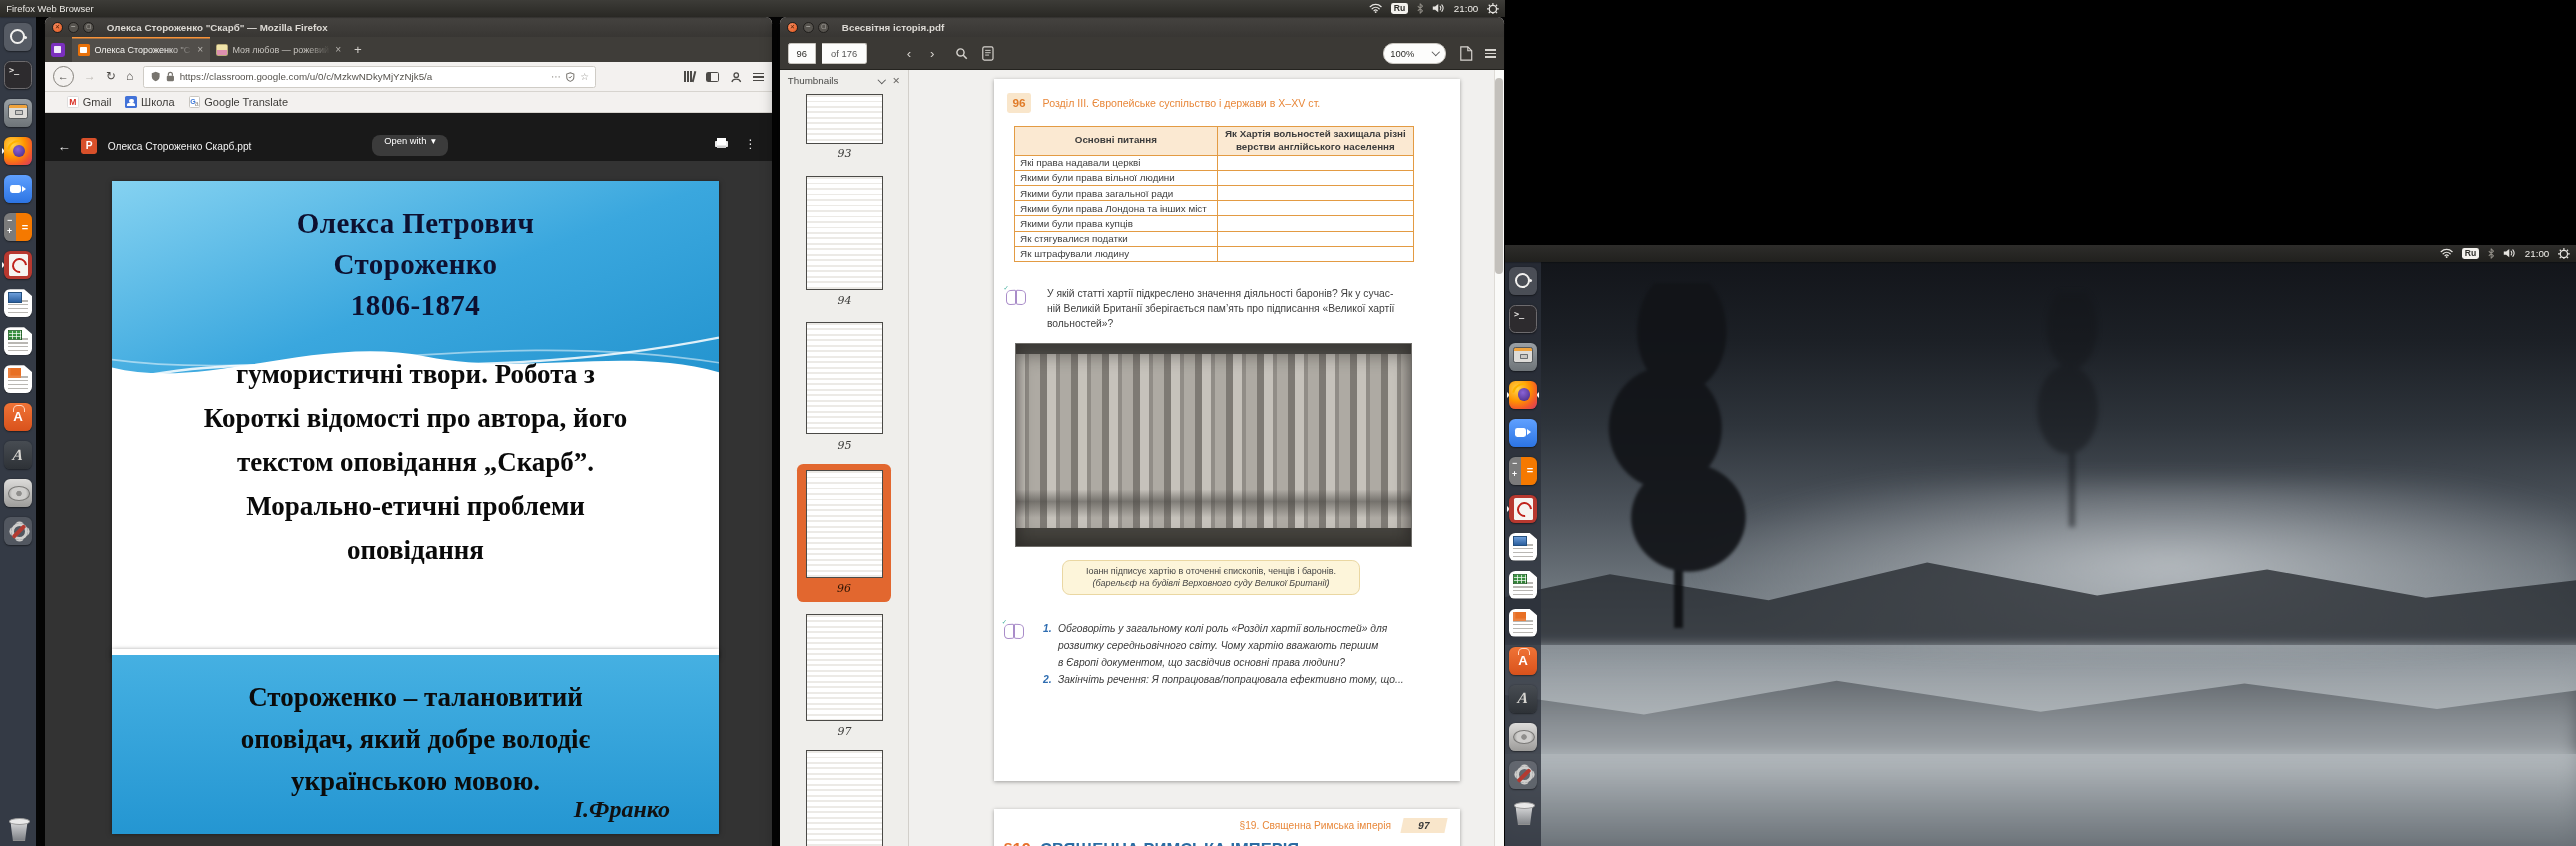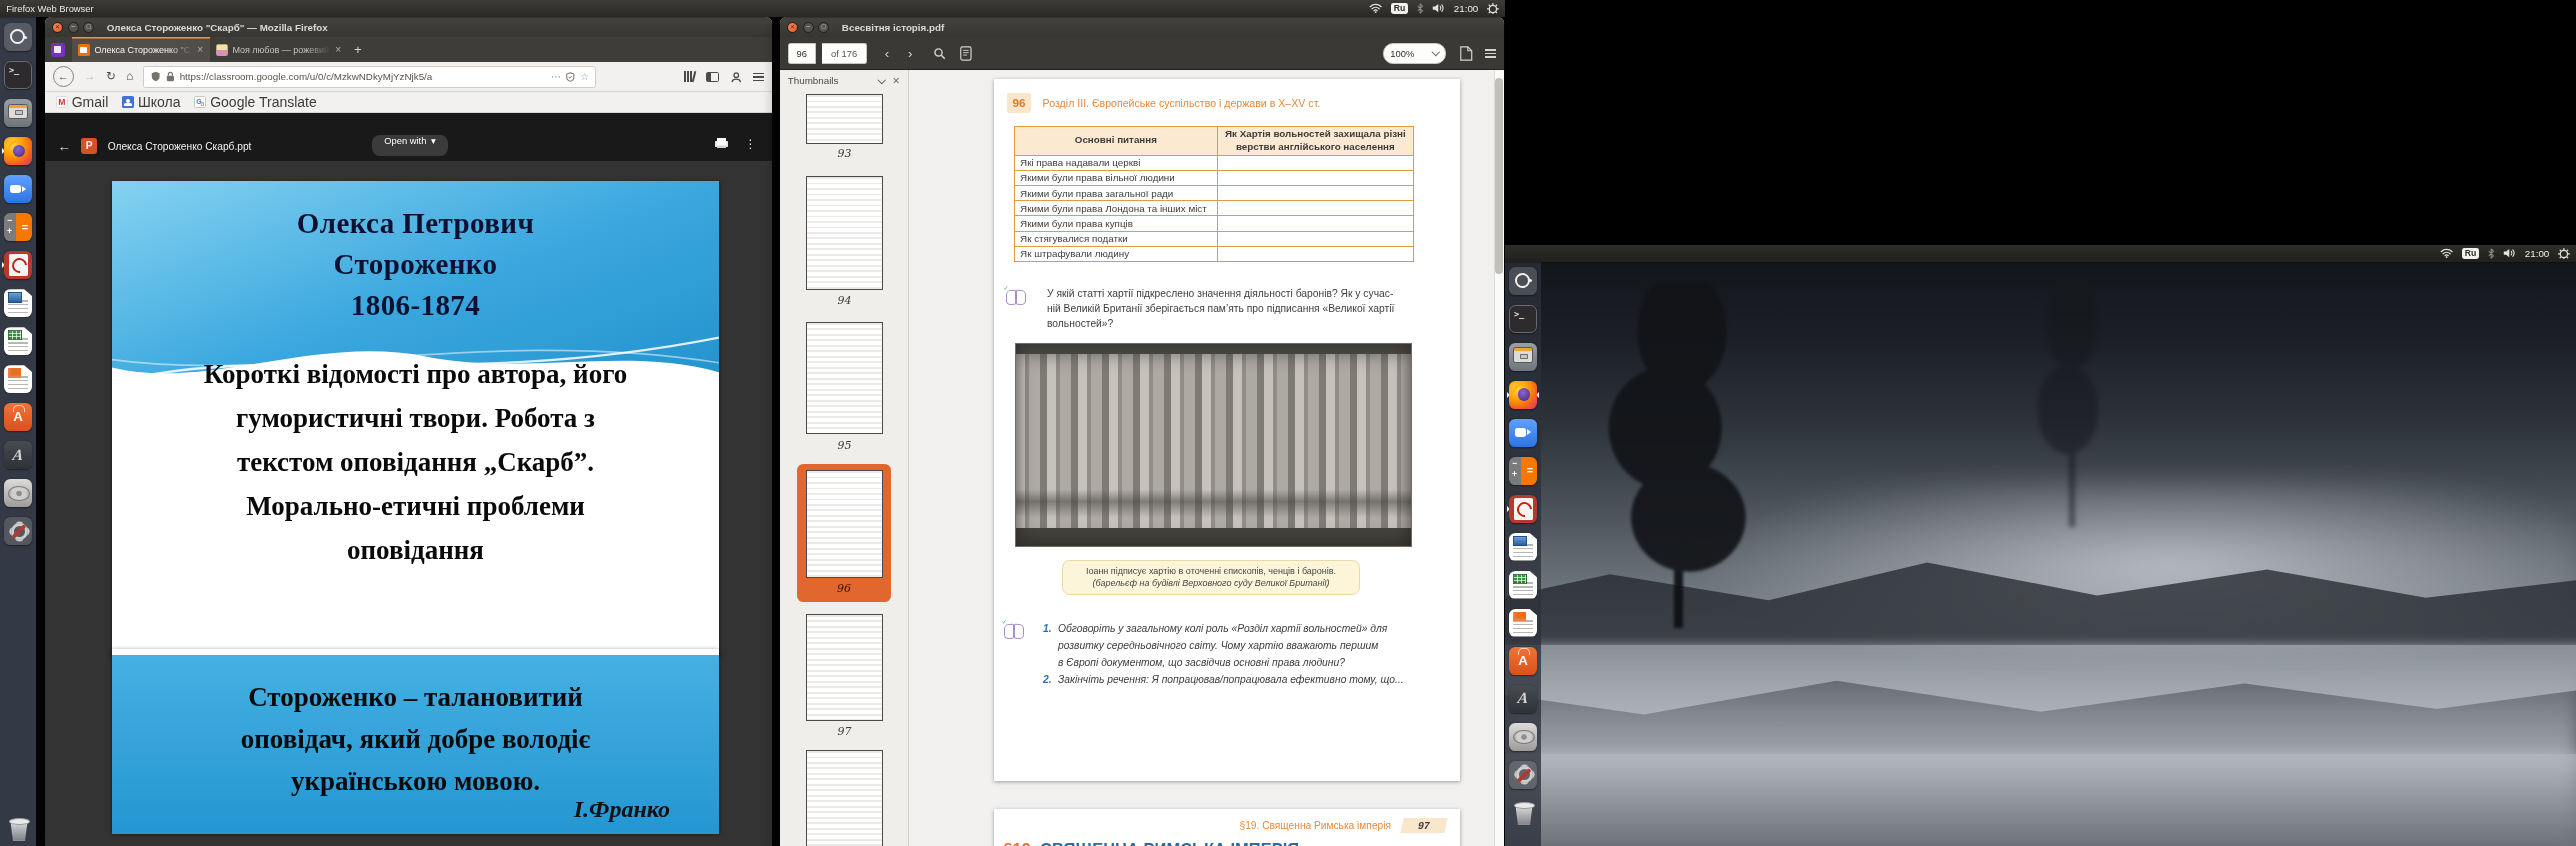--- a/index.html
+++ b/index.html
@@ -120,21 +120,21 @@
   .rgrp{margin-left:auto;display:flex;align-items:center;gap:11px}
   .ham{display:inline-block;width:11px}
   .ham i{display:block;height:1.6px;background:#4c4a47;margin:2px 0}
   .libico{position:relative;width:11.8px;height:11px}
   .libico i{position:absolute;top:0;bottom:0;width:1.6px;background:#4c4a47}
   .libico i:nth-child(1){left:0.8px}.libico i:nth-child(2){left:3.9px}.libico i:nth-child(3){left:7px}
   .libico i:nth-child(4){left:9.4px;transform:rotate(14deg)}
   .sbico{width:12.5px;height:10.2px;border:1.3px solid #4c4a47;border-radius:1.6px;position:relative}
   .sbico::after{content:"";position:absolute;left:0;top:0;bottom:0;width:3.9px;background:#4c4a47}
 
-  .bmbar{height:20.4px;background:#f3f1ef;border-bottom:0.8px solid #d7d4cf;display:flex;align-items:center;gap:14px;padding:0 11px;font-size:14px;color:#3e3c39}
+  .bmbar{height:20.4px;background:#f3f1ef;border-bottom:0.8px solid #d7d4cf;display:flex;align-items:center;gap:14px;padding:0 22px;font-size:11px;color:#3e3c39}
   .bm{display:flex;align-items:center;gap:3.9px}
   .bmico{width:11.8px;height:11.8px;border-radius:1.6px;flex:0 0 auto;position:relative}
   .ico-gmail{background:#fff;border:0.8px solid #ddd}
   .ico-gmail::after{content:"M";position:absolute;left:0;right:0;top:0px;text-align:center;color:#d93025;font:bold 8.6px "Liberation Sans",sans-serif}
   .ico-school{background:#4272d8}
   .ico-school::after{content:"";position:absolute;left:3.5px;top:2.4px;width:4.7px;height:4.7px;background:#fff;border-radius:50%}
   .ico-school::before{content:"";position:absolute;left:2px;bottom:1.6px;width:7.8px;height:3.1px;background:#fff;border-radius:1.6px 1.6px 0 0}
   .ico-gt{background:#fff;border:0.8px solid #c9c6c0}
   .ico-gt::after{content:"G";position:absolute;left:0.8px;top:0.8px;color:#3d79d8;font:bold 7px "Liberation Sans",sans-serif}
   .ico-gt::before{content:"a";position:absolute;right:0.8px;bottom:0;color:#8e8b85;font:7px "Liberation Sans",sans-serif}
@@ -161,21 +161,21 @@
     font:bold 27px/44px "Liberation Serif",serif;color:#0a0a0a}
   .slide2{top:488px;height:185px;background:linear-gradient(180deg,#fff 0,#fff 6.3px,#45b0e2 6.3px,#2496d2 100%)}
   .s2text{position:absolute;left:0;right:0;top:27px;text-align:center;
     font:bold 27px/42px "Liberation Serif",serif;color:#0b0b0b}
   .s2attr{position:absolute;right:49px;top:147px;font:bold italic 24px "Liberation Serif",serif;color:#111}
 
   
   .evwin{left:780px;width:724px}
   .evtool{height:33px;background:#3b3935;border-bottom:0.8px solid #24231f;display:flex;align-items:center;padding:0 7.8px;gap:6.3px;color:#d7d4cf}
   .pgbox{width:28px;height:21px;background:#fdfdfc;border:0.8px solid #c9c6c0;border-radius:2.4px 0 0 2.4px;color:#2e2d2a;font-size:9.4px;text-align:center;line-height:19.6px}
-  .ofbox{width:45px;height:21px;background:#fdfdfc;border:0.8px solid #c9c6c0;border-left:none;border-radius:0 2.4px 2.4px 0;color:#555;font-size:9.4px;text-align:center;line-height:19.6px;margin-right:5px}
+  .ofbox{width:45px;height:21px;background:#fdfdfc;border:0.8px solid #c9c6c0;border-left:none;border-radius:0 2.4px 2.4px 0;color:#555;font-size:9.4px;text-align:center;line-height:19.6px;margin-right:27px}
   .chev{font-size:13.3px;color:#d7d4cf;padding:0 6.3px}
   .evico{margin-left:7.8px}
   .zoomsel{margin-left:auto;width:63px;height:21px;background:#fdfdfc;border:0.8px solid #c9c6c0;border-radius:10px;color:#2e2d2a;
     font-size:9.4px;display:flex;align-items:center;justify-content:space-between;padding:0 6.3px}
   .cdown{width:5.5px;height:5.5px;border-right:1.3px solid #555;border-bottom:1.3px solid #555;transform:rotate(45deg);margin-top:-2.4px}
   .evbody{position:absolute;left:0;right:0;top:53px;bottom:0}
   .evside{position:absolute;left:0;top:0;bottom:0;width:129px;background:#efeeeb;border-right:0.8px solid #d2cfca}
   .evsidehead{height:21px;display:flex;align-items:center;padding:0 7.8px;gap:7.8px;color:#4a4a48;font-size:9.8px}
   .evsidehead .cdown{margin-left:auto}
   .evsidehead .sclose{color:#6b6966;font-size:9.4px}
@@ -441,22 +441,22 @@
               <path d="M0 238 C120 268 260 196 400 224 C530 250 650 210 774 244 L774 300 L0 300 Z" fill="#ffffff"></path>
               <path d="M0 258 C190 206 430 268 774 200" fill="none" stroke="rgba(255,255,255,.85)" stroke-width="3"></path>
               <path d="M0 228 C220 258 480 186 774 232" fill="none" stroke="rgba(255,255,255,.5)" stroke-width="2"></path>
             </svg>
             <div class="s1title">
               <div>Олекса Петрович</div>
               <div>Стороженко</div>
               <div>1806-1874</div>
             </div>
             <div class="s1body">
+              <div>гумористичні твори. Робота з</div>
               <div>Короткі відомості про автора, його</div>
-              <div>гумористичні твори. Робота з</div>
               <div>текстом оповідання „Скарб”.</div>
               <div>Морально-етичні проблеми</div>
               <div>оповідання</div>
             </div>
           </div>
           <div class="slide slide2">
             <div class="s2text">
               <div>Стороженко – талановитий</div>
               <div>оповідач, який добре володіє</div>
               <div>українською мовою.</div>

